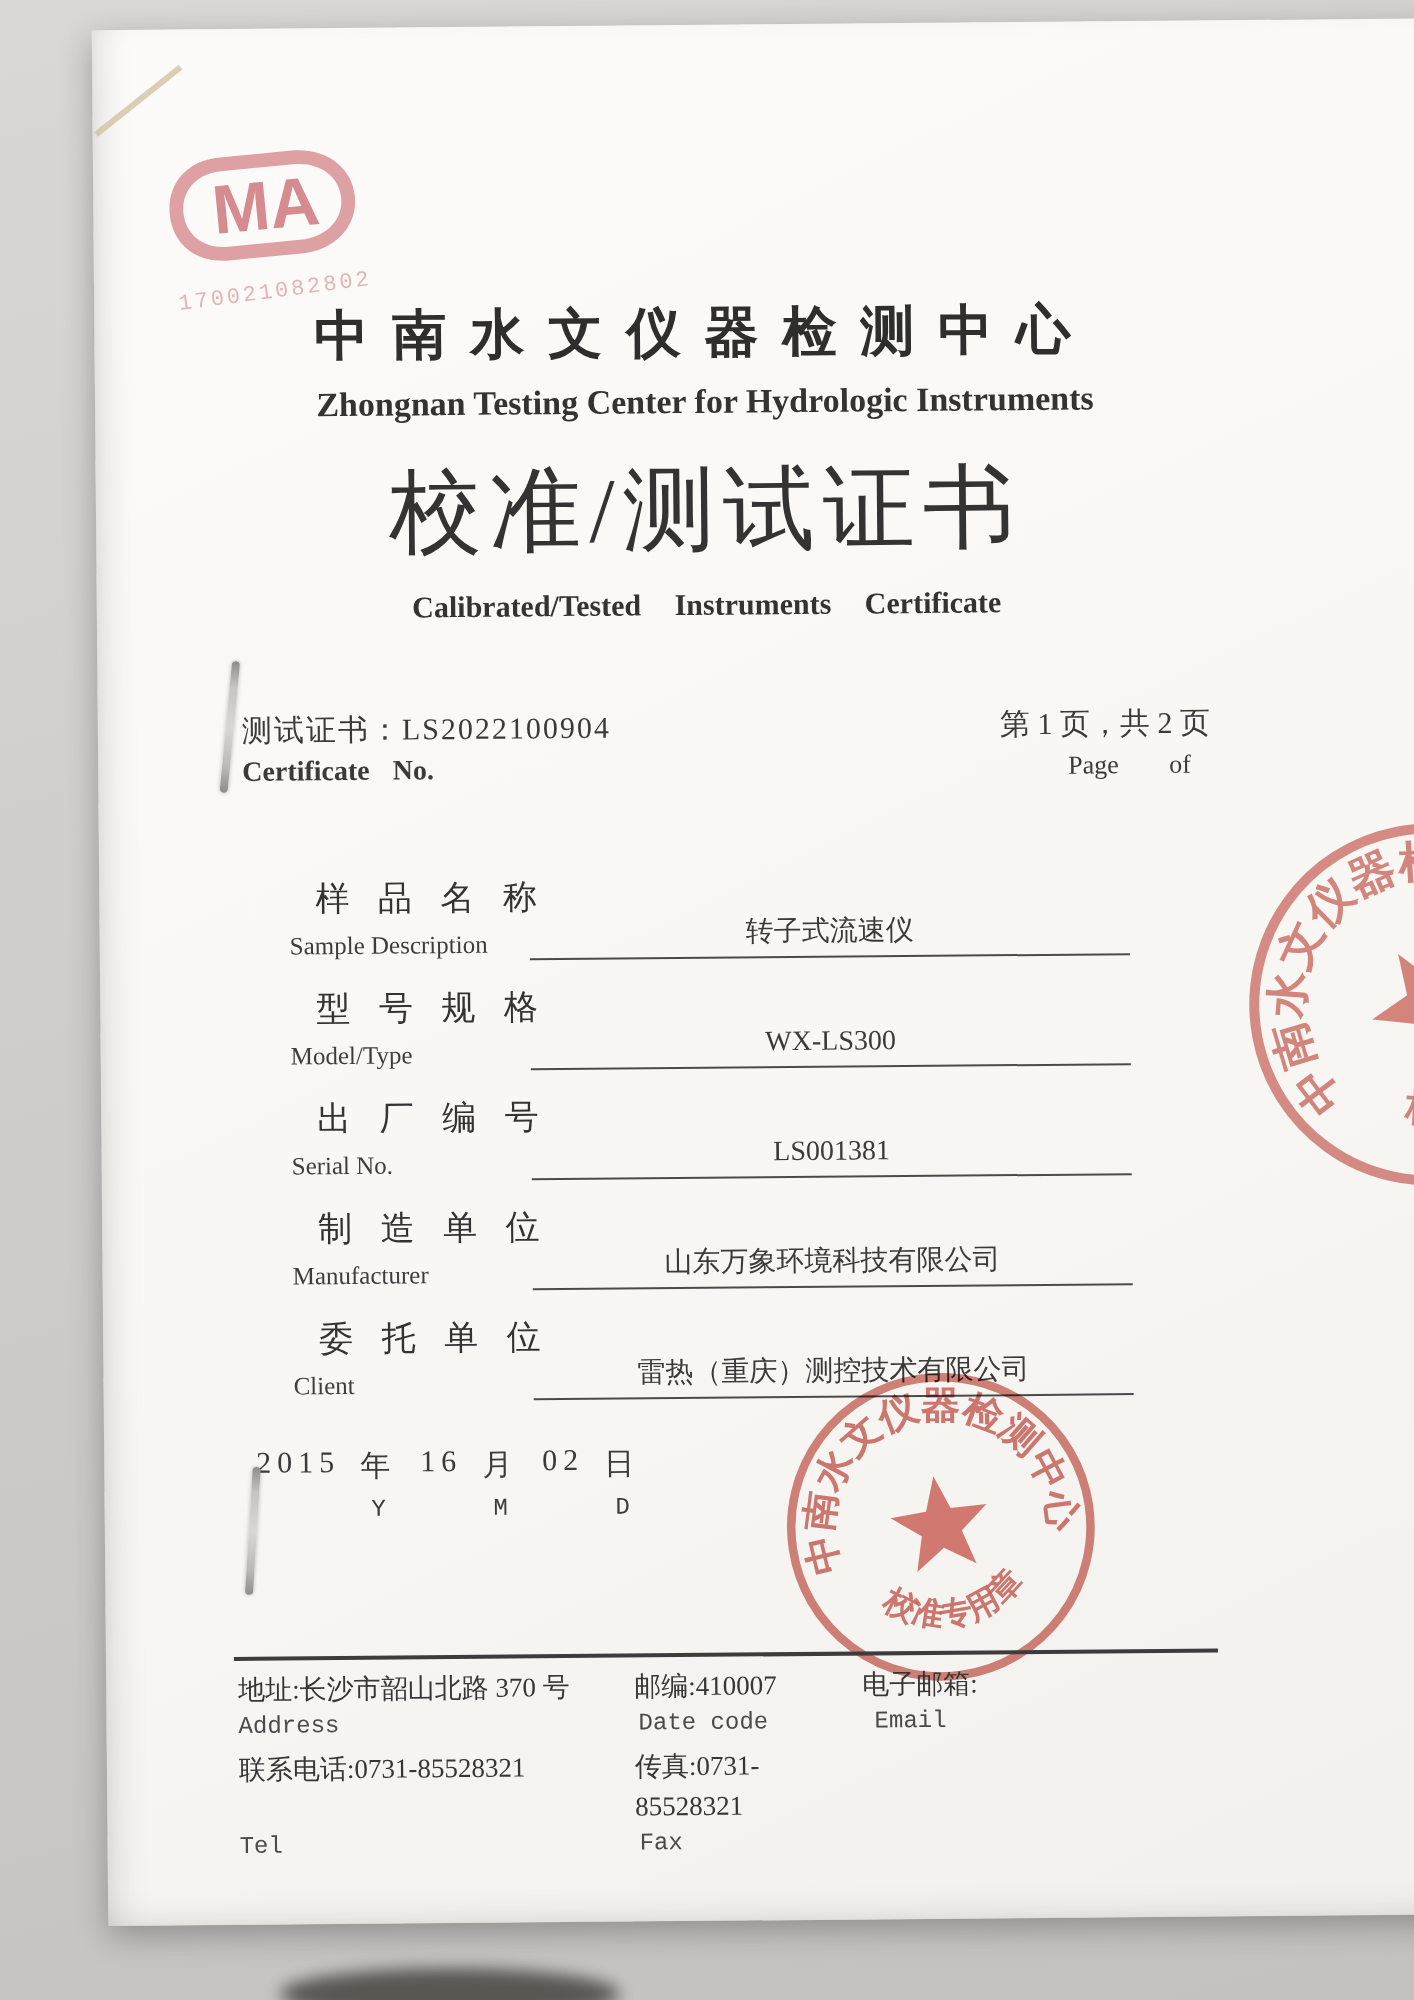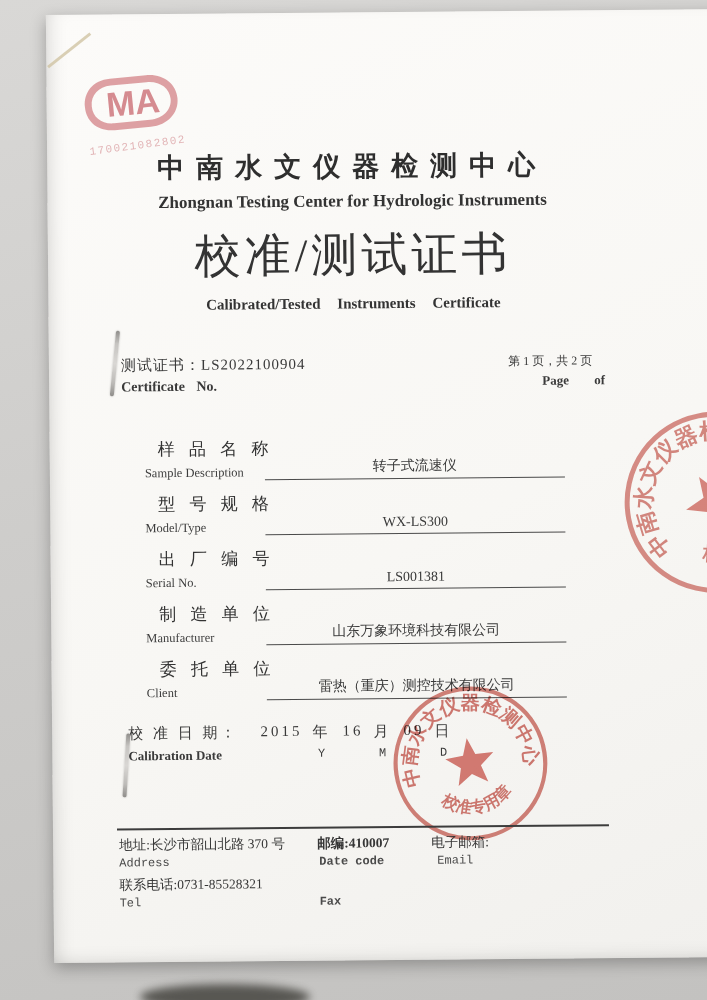--- a/index.html
+++ b/index.html
@@ -45,22 +45,22 @@
   .org-en { margin-top:7px; font-weight:700; font-size:17px; color:#333; }
   .title-cn { margin-top:13px; font-size:46px; font-weight:500; letter-spacing:4px; color:#333; }
   .title-en { margin-top:9px; font-weight:700; font-size:15px; word-spacing:13px; color:#333; }
 
   
   .cert-row { position:absolute; left:72px; top:342px; width:500px; }
   .cert-left { float:left; }
   .cert-no-cn { font-size:15px; letter-spacing:1px; }
   .cert-no-en { margin-top:4px; font-weight:700; font-size:14px; word-spacing:8px; }
   .page-box { float:right; margin-right:16px; text-align:left; }
-  .page-cn { font-size:12px; }
-  .page-en { margin-top:3px; padding-left:34px; font-weight:700; font-size:13px; word-spacing:22px; }
+  .page-cn { font-size:15px; }
+  .page-en { margin-top:3px; padding-left:34px; font-weight:400; font-size:13px; word-spacing:22px; }
 
   
   .fields { position:absolute; left:95px; top:421px; width:420px; }
   .field { display:flex; align-items:flex-end; height:46px; margin-bottom:9px; }
   .f-left { width:120px; }
   .f-cn { padding-left:13px; font-size:17px; letter-spacing:5px; color:#333; white-space:nowrap; }
   .f-en { margin-top:5px; font-size:12.5px; color:#3d3d3d; }
   .f-val {
     flex:1; text-align:center; font-size:14px; color:#3a3a3a;
     border-bottom:1px solid #4a4a4a; padding-bottom:3px;
@@ -84,21 +84,21 @@
   
   .staple { position:absolute; width:4px; background:linear-gradient(#8f8d8a,#c6c4c1 20%,#d9d7d4 50%,#bcbab7 80%,#8f8d8a); border-radius:2px; box-shadow:0 0 2px rgba(0,0,0,.25); }
   .staple-1 { left:64px; top:316px; height:66px; transform:rotate(6deg); }
   .staple-2 { left:72px; top:719px; height:64px; transform:rotate(4deg); }
 
   
   .divider { position:absolute; left:64px; top:814px; width:492px; height:2px; background:#3c3c3c; }
   .footer { position:absolute; left:66px; top:821px; width:520px; font-size:13.5px; }
   .f-row { display:flex; }
   .fc-1 { width:198px; }
-  .fc-2 { width:114px;font-weight:bold; }
+  .fc-2 { width:114px; }
   .fc-3 { flex:1; }
   .f-cnrow { line-height:20px; color:#363636; }
   .f-enrow { line-height:17px; font-family:"Liberation Mono",monospace; font-size:12px; color:#4a4a4a; }
   .f-enrow .fc-2 { padding-left:2px; }
   .f-enrow .fc-3 { padding-left:6px; }
   .f-gap { height:3px; }
 </style>
 </head>
 <body>
 
@@ -171,40 +171,36 @@
     <div class="field">
       <div class="f-left">
         <div class="f-cn">委 托 单 位</div>
         <div class="f-en">Client</div>
       </div>
       <div class="f-val">雷热（重庆）测控技术有限公司</div>
     </div>
   </div>
 
   <div class="date-row">
-    <div class="d-col d-label">
-      <div class="d-cn">校 准 日 期：</div>
-      <div class="d-en">Calibration Date</div>
-    </div>
     <div class="d-col d-num">
       <div class="d-cn">2015</div>
     </div>
     <div class="d-col d-unit">
       <div class="d-cn">年</div>
       <div class="d-en">Y</div>
     </div>
     <div class="d-col d-num">
       <div class="d-cn">16</div>
     </div>
     <div class="d-col d-unit">
       <div class="d-cn">月</div>
       <div class="d-en">M</div>
     </div>
     <div class="d-col d-num">
-      <div class="d-cn">09</div>
+      <div class="d-cn">02</div>
     </div>
     <div class="d-col d-unit">
       <div class="d-cn">日</div>
       <div class="d-en">D</div>
     </div>
   </div>
 
   <svg class="seal seal-bottom" viewBox="0 0 200 200">
     <defs>
       <path id="ring1" d="M38.2,116.6 A64,64 0 1 1 161.8,116.6" fill="none"></path>
@@ -246,20 +242,21 @@
       <div class="fc-3">电子邮箱:</div>
     </div>
     <div class="f-row f-enrow">
       <div class="fc-1">Address</div>
       <div class="fc-2">Date code</div>
       <div class="fc-3">Email</div>
     </div>
     <div class="f-gap"></div>
     <div class="f-row f-cnrow">
       <div class="fc-1">联系电话:0731-85528321</div>
+      <div class="fc-2">传真:0731-85528321</div>
       <div class="fc-3"></div>
     </div>
     <div class="f-row f-enrow">
       <div class="fc-1">Tel</div>
       <div class="fc-2">Fax</div>
       <div class="fc-3"></div>
     </div>
   </div>
 </div>
 

